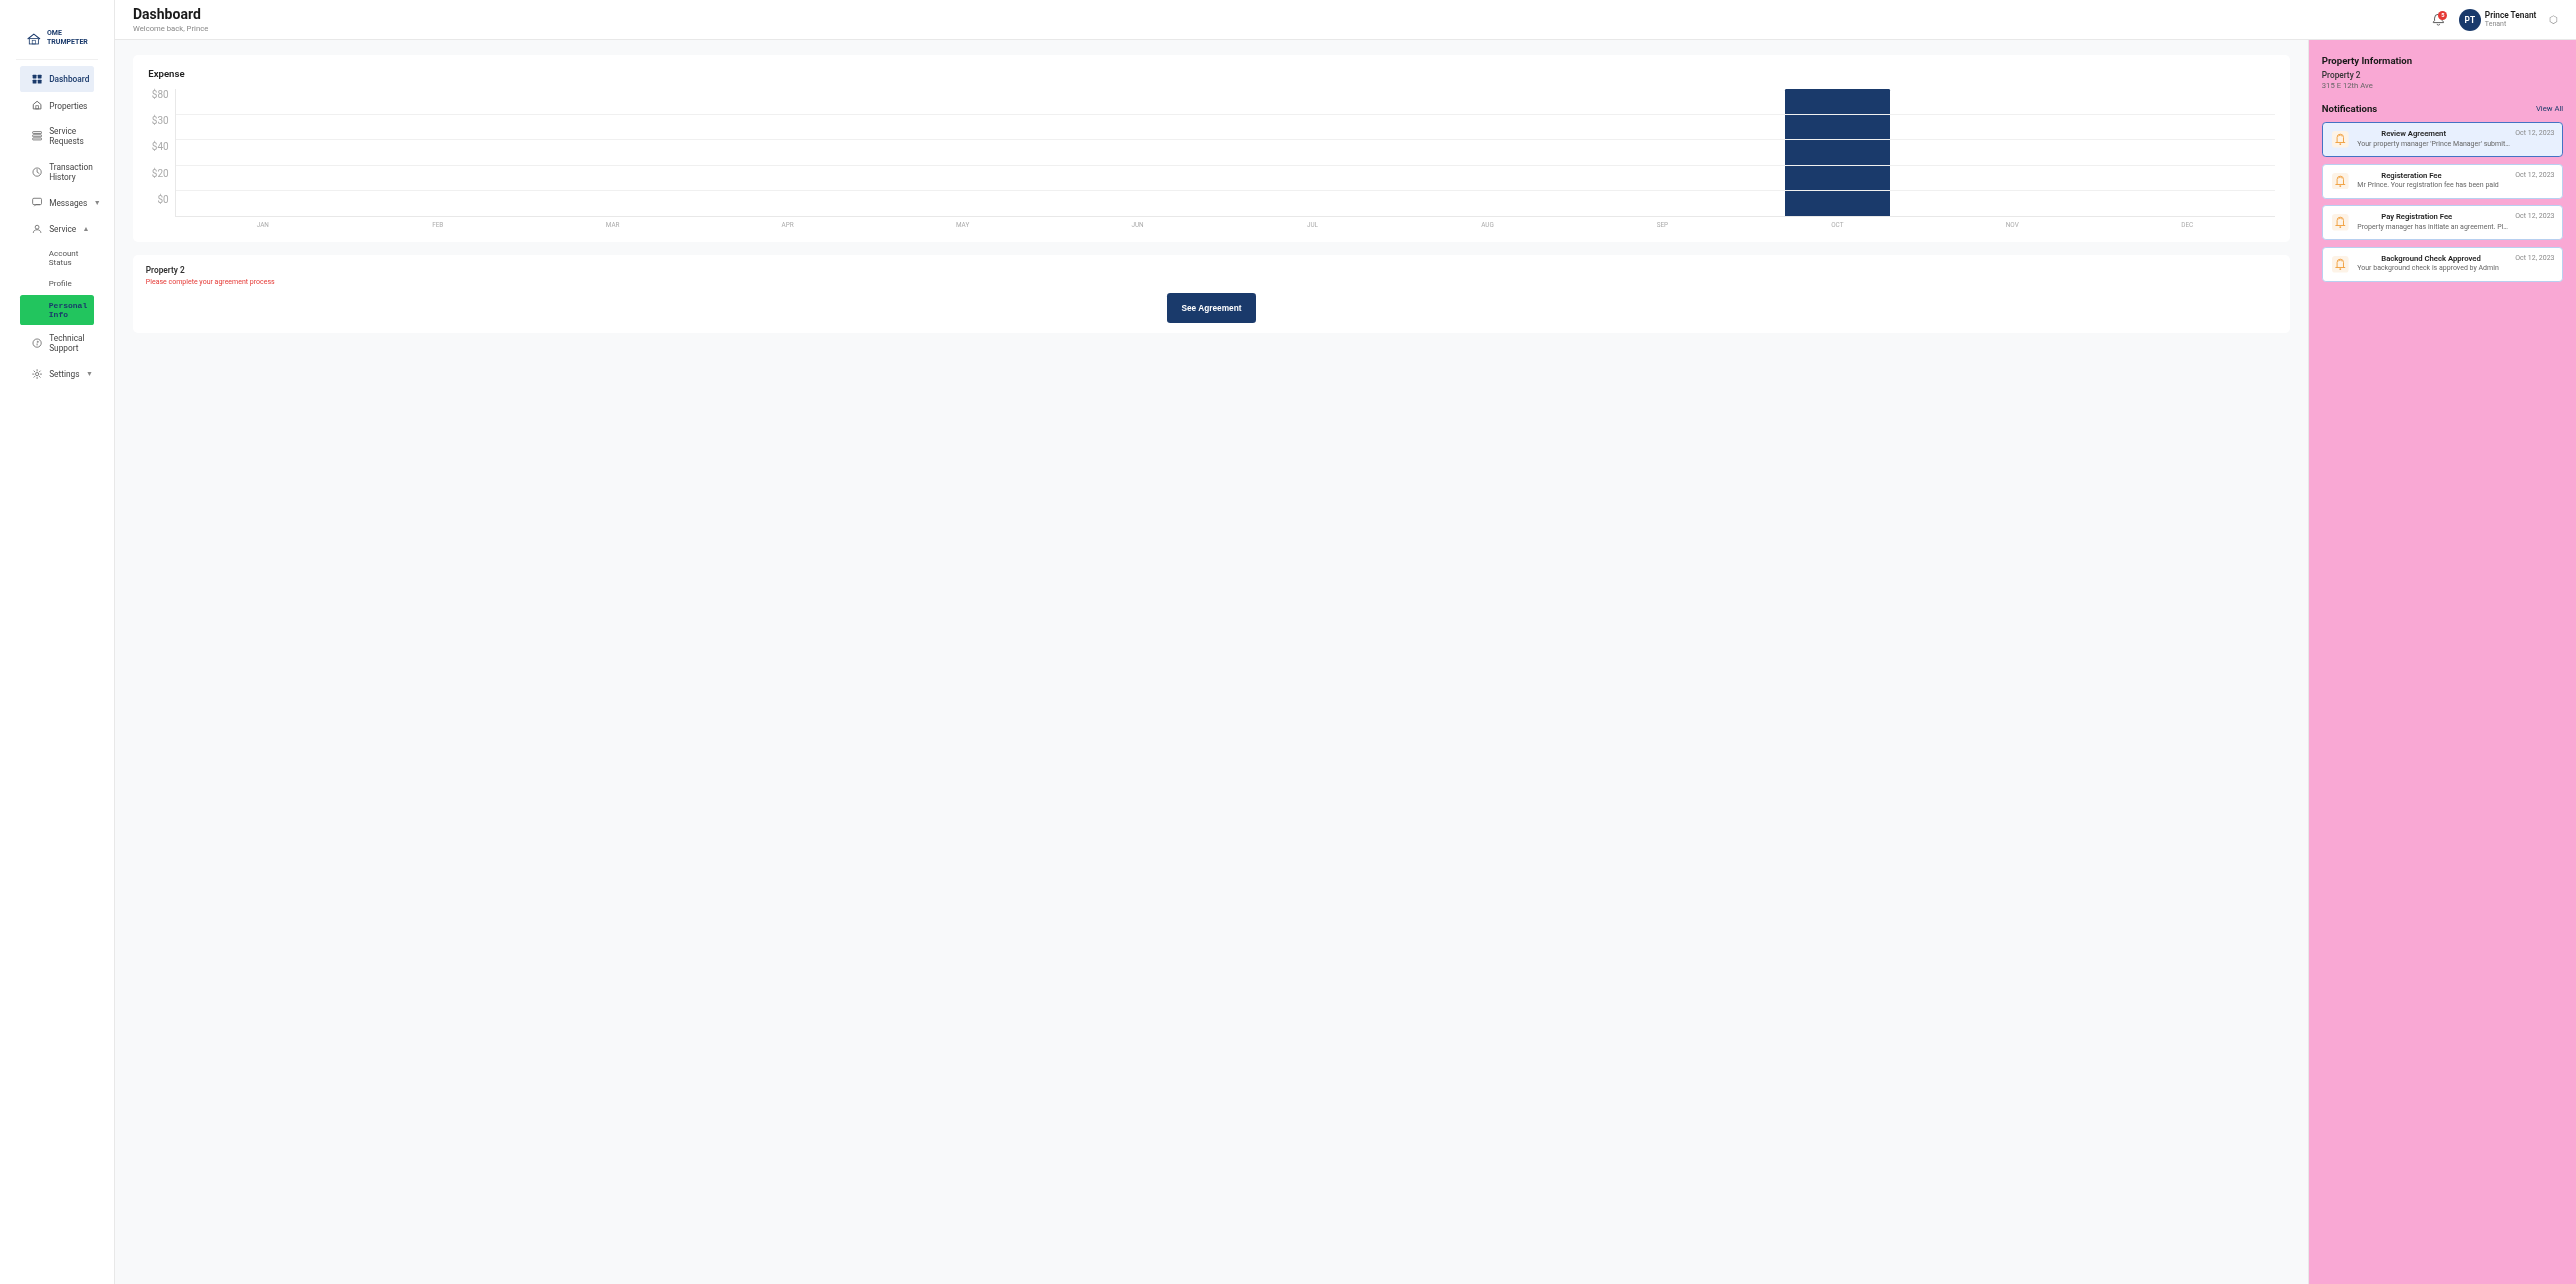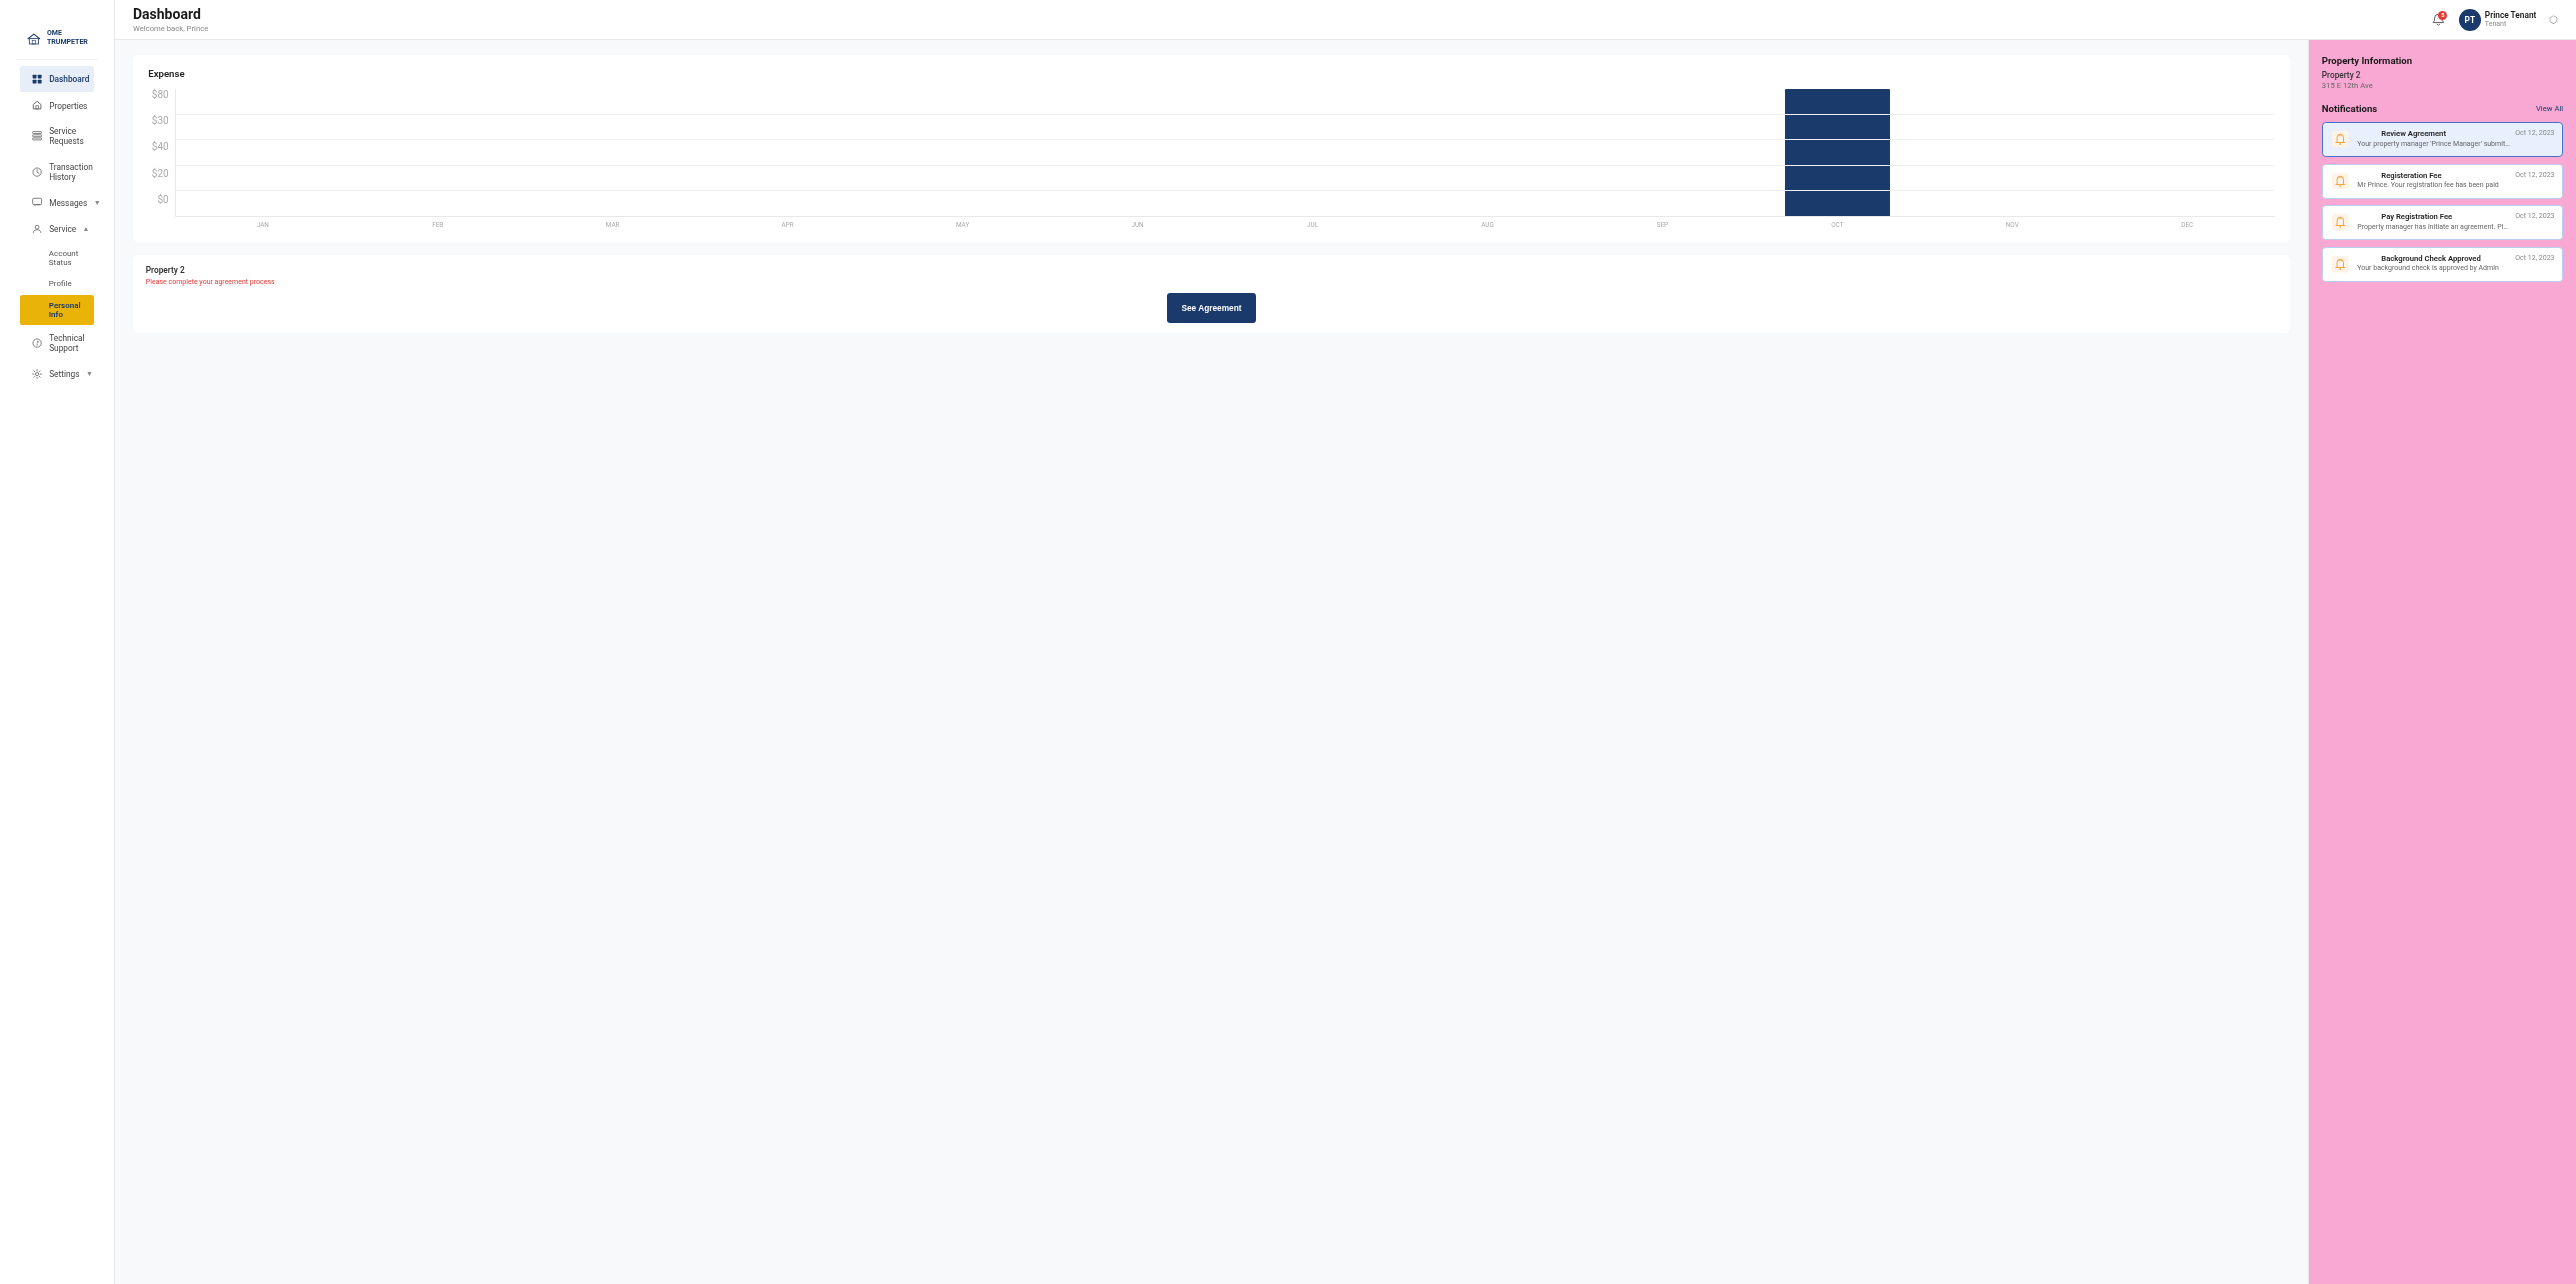--- a/index.html
+++ b/index.html
@@ -53,21 +53,21 @@
     .sub-item {
       display: flex;
       align-items: center;
       padding: 5.7px 11.5px 5.7px 29px;
       font-size: 8px;
       color: #555;
       cursor: pointer;
       border-radius: 2.6px;
       margin: 0.6px 3.8px;
     }
-    .sub-item.active { color: #1a3a6b; font-weight: 600; background: #eab308; }
+    .sub-item.active { color: #1a3a6b; font-weight: 600; background: #22c55e; font-family: Liberation Mono, monospace; }
 
     
     .main {
       flex: 1;
       display: flex;
       flex-direction: column;
       overflow: hidden;
     }
 
     

